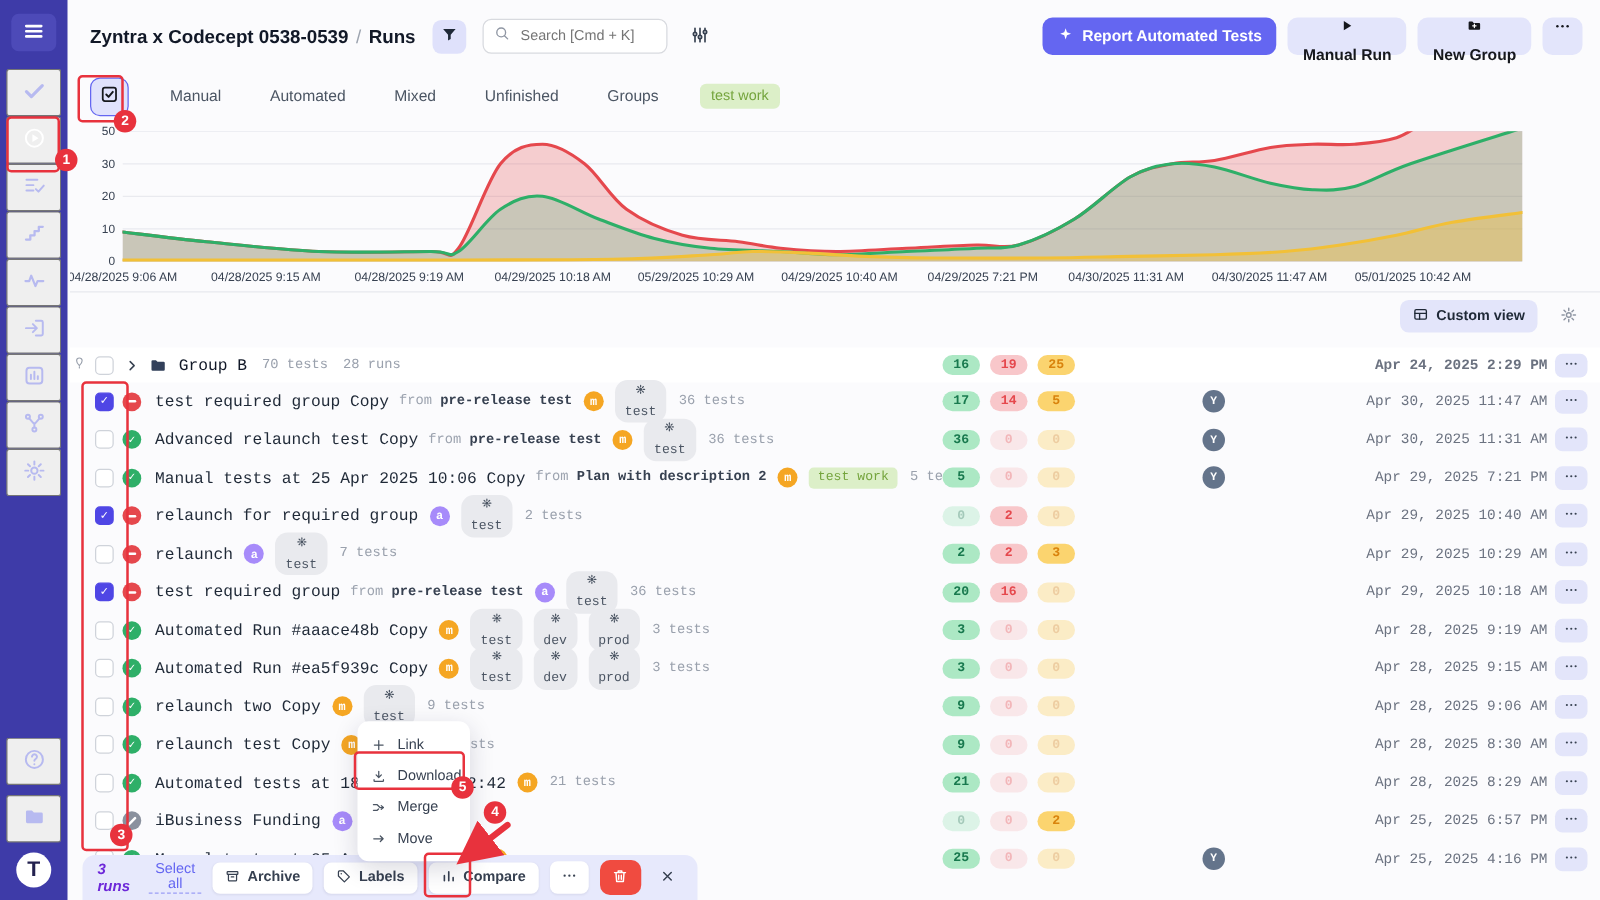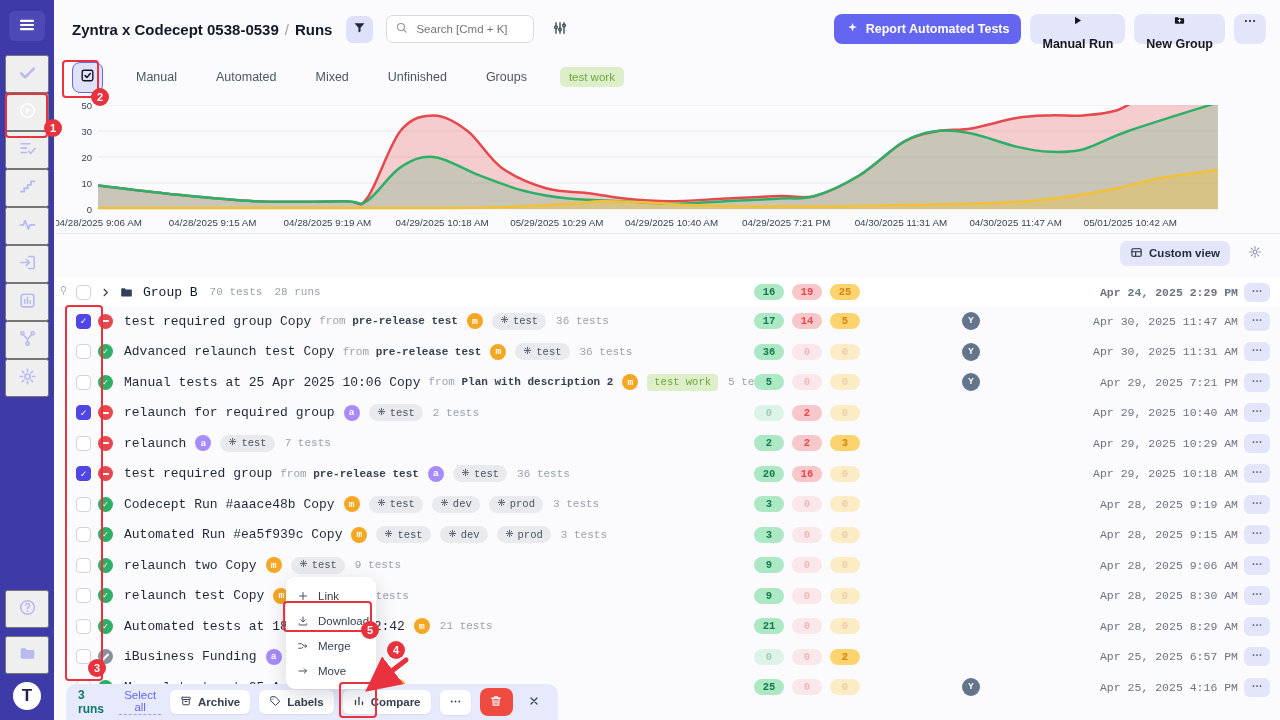--- a/index.html
+++ b/index.html
@@ -75,21 +75,21 @@
   .st.skipped i{display:block;width:9px;height:1.8px;background:#fff;border-radius:2px;transform:rotate(-45deg);}
   .rname{margin-left:11px;font-size:13px;color:#1f2937;font-weight:500;white-space:nowrap;}
   .row.group .rname{font-size:13px;color:#111827;margin-left:9px;}
   .from{margin-left:8px;font-size:11px;color:#9ca3af;white-space:nowrap;}
   .from b{color:#374151;font-weight:700;}
   .tbadge{width:16px;height:16px;border-radius:50%;margin-left:9px;flex:0 0 16px;color:#fff;
     font-size:9.5px;font-weight:700;display:grid;place-items:center;}
   .tbadge.m{background:#f5a623;}
   .tbadge.a{background:#a78bfa;}
   .tag{margin-left:9px;background:#e9eaee;color:#4b5563;border-radius:10px;padding:2.5px 8px;font-size:10.5px;
-    display:flex;align-items:center;gap:4px;white-space:nowrap;}
+    display:flex;align-items:center;gap:4px;white-space:nowrap;flex-direction:column;}
   .lchip{margin-left:9px;background:#dcefc8;color:#74a43c;border-radius:4px;padding:2.5px 7px;font-size:10.5px;}
   .tcount{margin-left:10px;font-size:11px;color:#9aa1ad;white-space:nowrap;}
   .gmeta{margin-left:12px;font-size:11px;color:#9aa1ad;font-weight:400;display:flex;gap:12px;}
   .chev{margin-left:9px;color:#374151;display:grid;place-items:center;}
   .fold{margin-left:8px;color:#32405a;display:grid;place-items:center;}
   .pin{position:absolute;left:2px;color:#9aa1ad;}
   .counts{position:absolute;left:698px;display:flex;gap:8px;}
   .pill{min-width:30px;height:16px;border-radius:9px;font-size:10.5px;font-weight:700;
     display:grid;place-items:center;padding:0 6px;}
   .pill.g{background:#ace8c4;color:#18794e;}
@@ -98,21 +98,21 @@
   .pill.fade{opacity:.38;}
   .avatar{position:absolute;left:906px;width:18px;height:18px;border-radius:50%;background:#64748b;color:#fff;
     font-size:9px;font-weight:700;display:grid;place-items:center;}
   .rdate{position:absolute;right:44px;width:170px;text-align:right;font-size:11.5px;color:#6b7280;white-space:nowrap;}
   .kebab{position:absolute;right:12px;width:26px;height:19px;border:0;border-radius:6px;background:#e3e5fa;
     color:#374151;display:grid;place-items:center;cursor:pointer;}
 
   
   .selbar{position:absolute;left:10px;top:684px;width:492px;height:36px;background:#e7e9fc;border-radius:10px 10px 0 0;
     display:flex;align-items:center;gap:9px;padding:0 12px;z-index:15;}
-  .selcount{font-size:12px;font-weight:700;color:#0f766e;}
+  .selcount{font-size:12px;font-weight:700;color:#6d28d9;font-style:italic;}
   .selall{font-size:11.5px;color:#6466f1;border-bottom:1px dashed #9b9df5;cursor:pointer;background:none;border-top:0;
     border-left:0;border-right:0;font-family:"Liberation Sans",sans-serif;padding:0 0 1px 0;}
   .selbtn{background:#fff;border:0;border-radius:6px;padding:5px 10px;font-size:11.5px;color:#374151;font-weight:600;
     display:flex;align-items:center;gap:6px;cursor:pointer;box-shadow:0 1px 2px rgba(20,20,40,.07);
     font-family:"Liberation Sans",sans-serif;}
   .selbtn.icon-only{padding:5px 9px;}
   .trashbtn{background:#f04b40;border:0;border-radius:8px;width:36px;height:28px;color:#fff;display:grid;
     place-items:center;cursor:pointer;}
   .closebtn{margin-left:auto;background:none;border:0;color:#374151;cursor:pointer;display:grid;place-items:center;}
 
@@ -531,21 +531,21 @@
             <span><svg width="12" height="12" viewBox="0 0 24 24" fill="none" stroke="currentColor" stroke-width="2" stroke-linecap="round" stroke-linejoin="round">
                 <circle cx="5" cy="12" r="1.7" fill="currentColor" stroke="none"></circle>
                 <circle cx="12" cy="12" r="1.7" fill="currentColor" stroke="none"></circle>
                 <circle cx="19" cy="12" r="1.7" fill="currentColor" stroke="none"></circle>
               </svg></span>
           </button>
         </div>
         <div class="row run">
           <span class="cbx"></span>
           <span class="st passed">✓</span>
-          <span class="rname">Codecept Run #aaace48b Copy</span>
+          <span class="rname">Automated Run #aaace48b Copy</span>
           <span class="tbadge m">m</span>
           <span class="tag">
             <span><svg width="9" height="9" viewBox="0 0 24 24" fill="none" stroke="currentColor" stroke-width="2" stroke-linecap="round" stroke-linejoin="round">
                 <circle cx="12" cy="12" r="3.4" fill="currentColor" stroke="none"></circle>
                 <path d="M12 3.5v3M12 17.5v3M3.5 12h3M17.5 12h3M6 6l2.1 2.1M15.9 15.9L18 18M18 6l-2.1 2.1M8.1 15.9L6 18" stroke-width="2.6"></path>
               </svg></span>
             <span>test</span>
           </span>
           <span class="tag">
             <span><svg width="9" height="9" viewBox="0 0 24 24" fill="none" stroke="currentColor" stroke-width="2" stroke-linecap="round" stroke-linejoin="round">

